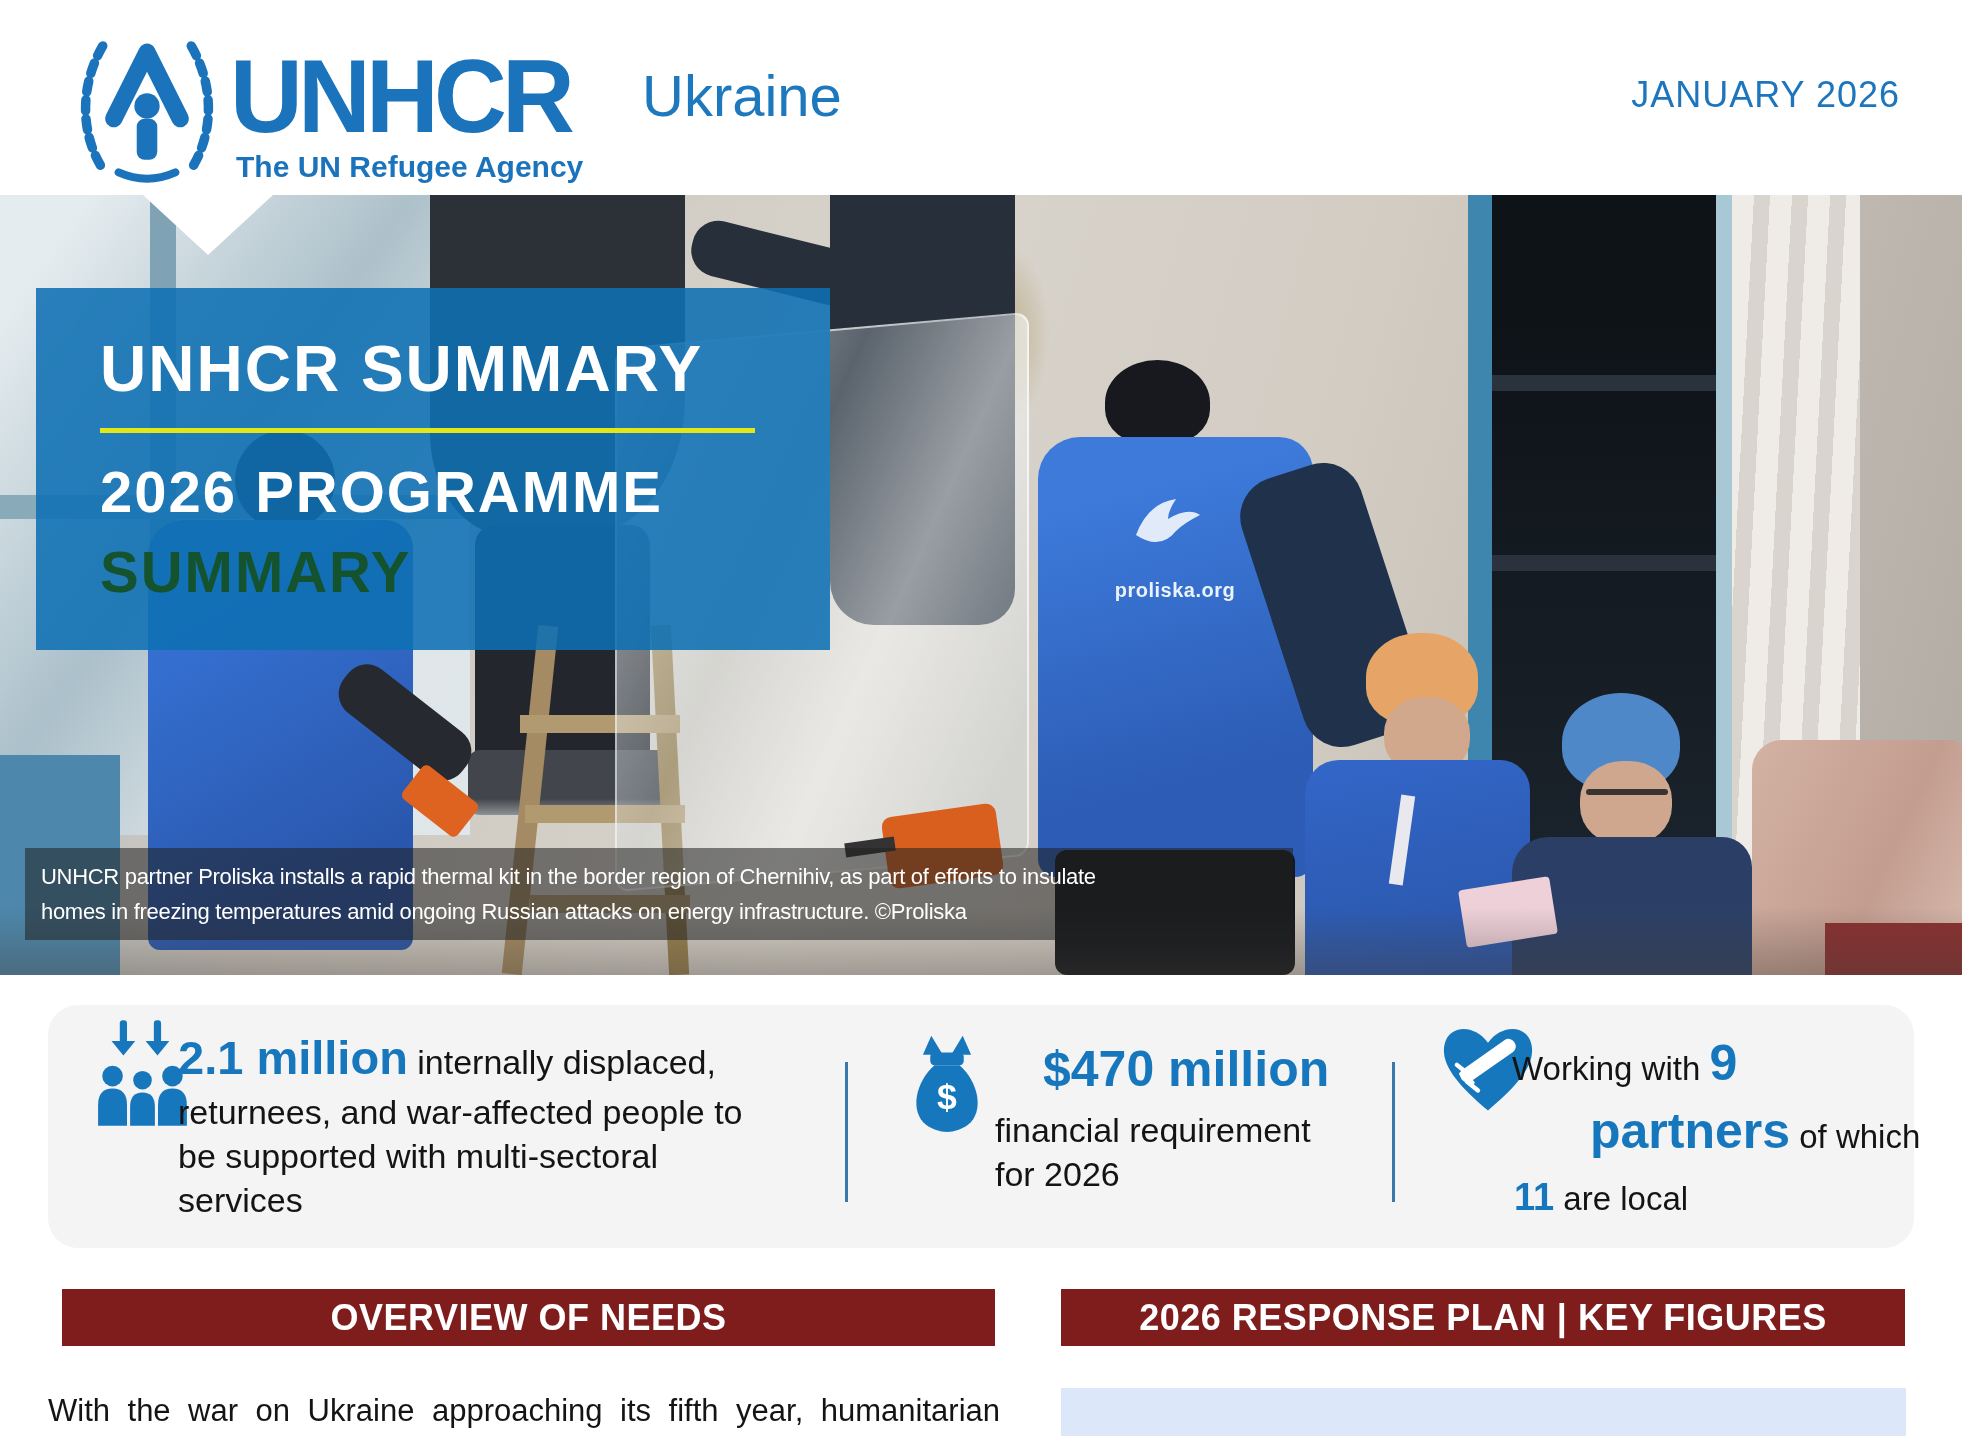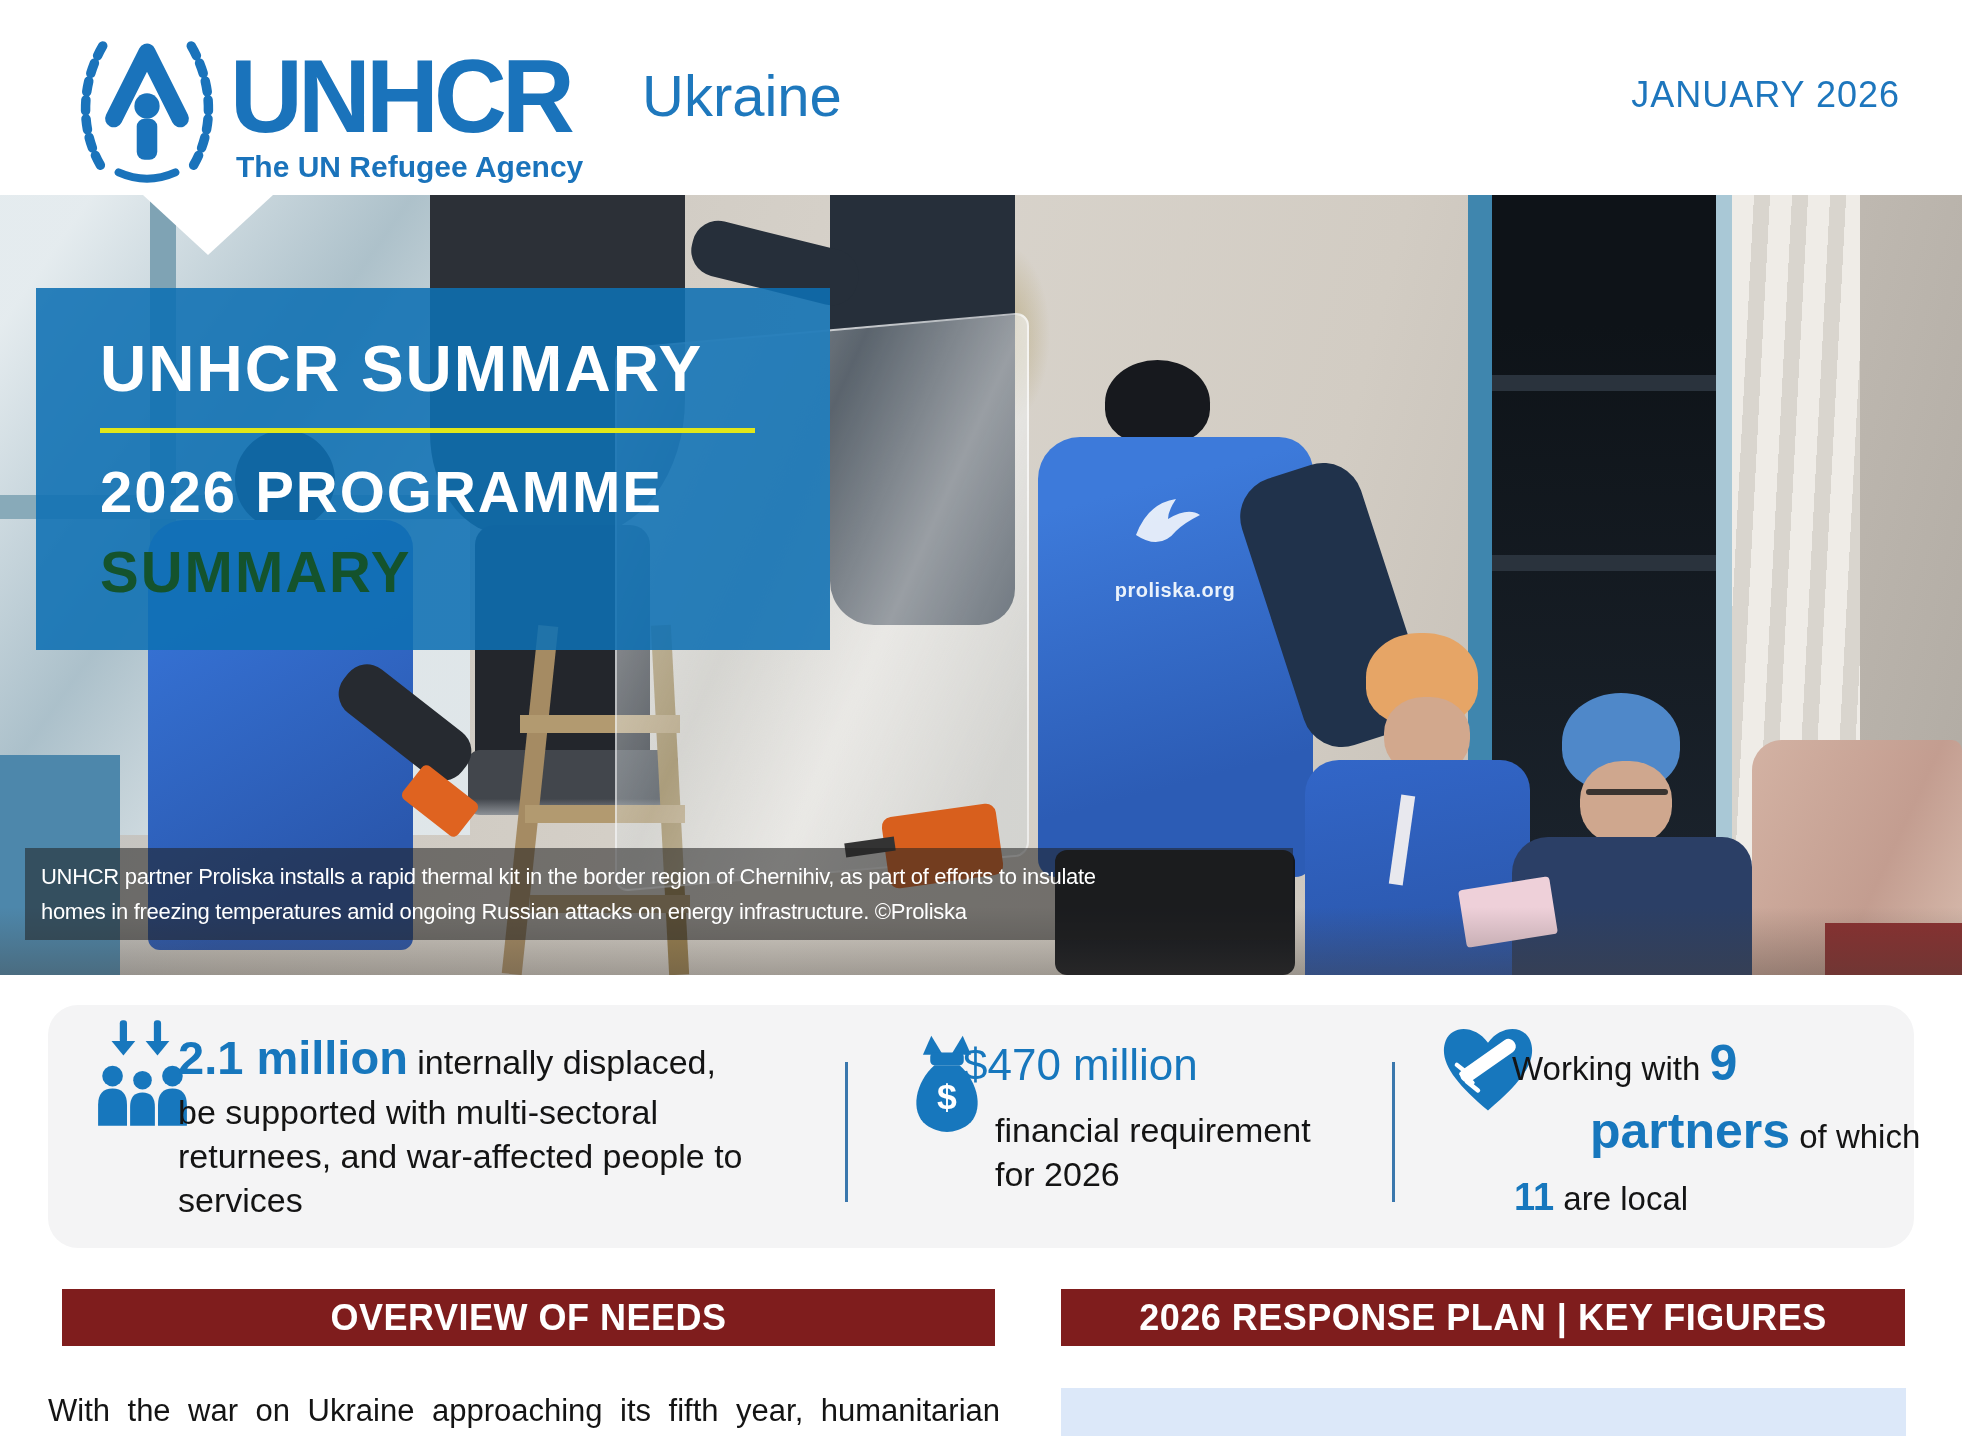--- a/index.html
+++ b/index.html
@@ -36,21 +36,21 @@
              font-size:20px;font-weight:700;color:#eaf2fb;letter-spacing:.5px;z-index:2;}
 
   
   .stats-panel{position:absolute;left:48px;top:1005px;width:1866px;height:243px;background:#f4f4f5;border-radius:30px;}
   .stat-divider{position:absolute;width:3px;height:140px;top:1062px;background:#3a77ad;}
   .stat-value{color:#1777bd;font-weight:700;}
   .stat1-text{position:absolute;left:178px;top:1030px;width:700px;color:#141414;}
   .stat1-line1{font-size:34px;line-height:56px;}
   .stat1-line1 .stat-value{font-size:47px;}
   .stat1-more{font-size:34px;line-height:44px;}
-  .stat2-value{position:absolute;left:963px;top:1040px;font-size:44px;font-weight:400;color:#1777bd;}
+  .stat2-value{position:absolute;left:1043px;top:1040px;font-size:50px;font-weight:700;color:#1777bd;}
   .stat2-desc{position:absolute;left:995px;top:1108px;font-size:34px;line-height:44px;color:#141414;}
   .stat3-text{position:absolute;left:1512px;top:1032px;color:#141414;font-size:33px;}
   .stat3-l1{line-height:62px;}
   .stat3-l2{line-height:62px;margin-left:78px;}
   .stat3-l3{line-height:58px;margin-left:2px;}
   .big-blue{font-size:50px;font-weight:700;color:#1777bd;}
   .mid-blue{font-size:38px;font-weight:700;color:#1777bd;}
 
   
   .section-bar{position:absolute;top:1289px;height:57px;background:#7f1d1d;color:#fff;
@@ -175,22 +175,22 @@
       <path d="M34,104 L34,86 Q34,72 46,72 Q58,72 58,86 L58,104 Z"></path>
       <circle cx="75" cy="56" r="10"></circle>
       <path d="M61,104 L61,84 Q61,68 75,68 Q89,68 89,84 L89,104 Z"></path>
     </g>
   </svg>
   <div class="stat1-text">
     <div class="stat1-line1">
       <span class="stat-value">2.1 million</span>
       <span>internally displaced,</span>
     </div>
+    <div class="stat1-more">returnees, and war-affected people to</div>
     <div class="stat1-more">be supported with multi-sectoral</div>
-    <div class="stat1-more">returnees, and war-affected people to</div>
     <div class="stat1-more">services</div>
   </div>
 
   <div class="stat-divider" style="left:845px;"></div>
 
   <svg class="abs" style="left:903px;top:1030px;" width="88" height="108" viewBox="0 0 84 100">
     <g fill="#1777bd">
       <polygon points="27,4 38,22 19,22"></polygon>
       <polygon points="57,4 46,22 65,22"></polygon>
       <rect x="26" y="20" width="32" height="12" rx="4"></rect>

